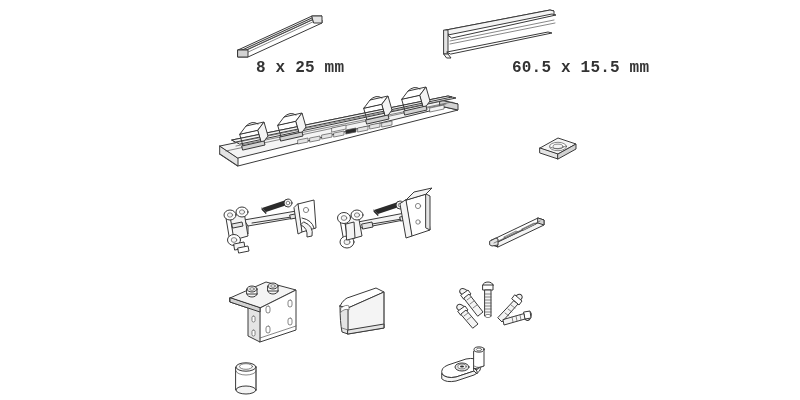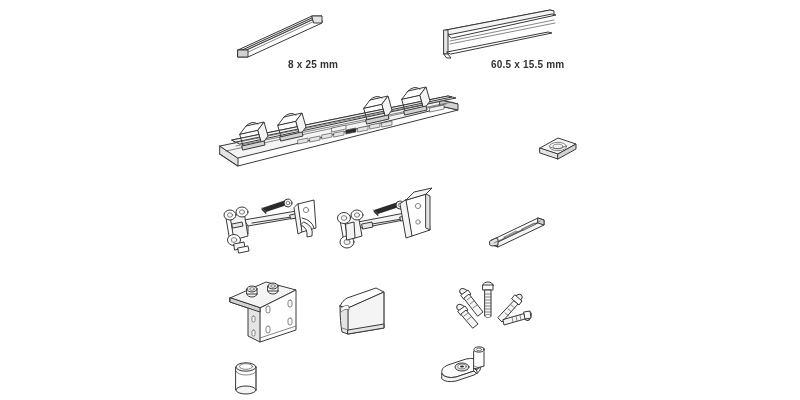--- a/index.html
+++ b/index.html
@@ -18,27 +18,26 @@
   }
   .part {
     position: absolute;
   }
   .part svg {
     display: block;
     overflow: visible;
   }
   .dim-label {
     position: absolute;
-    font-family: Liberation Sans, sans-serif;
-    font-size: 10px;
+    font-family: Liberation Mono, monospace;
+    font-size: 16px;
     font-weight: bold;
     color: #333333;
     white-space: nowrap;
     letter-spacing: 0.2px;
-    margin-left: 32px;
   }
   
   .ln {
     fill: none;
     stroke: #3a3a3a;
     stroke-width: 1;
     stroke-linejoin: round;
     stroke-linecap: round;
   }
   .ln-thin {
@@ -92,21 +91,21 @@
       <polygon class="ln fc-mid" points="16,22 20,22 20,46 16,46"></polygon>
 
       <path class="ln fc-light" d="M16,46 L20,46 L23,50 L19,50 Z"></path>
 
       <line class="ln-thin" x1="22" y1="33" x2="126" y2="12"></line>
       <line class="ln-thin" x1="22" y1="36" x2="127" y2="15"></line>
 
       <polygon class="ln fc-white" points="19,44 120,24 124,25 23,46"></polygon>
     </svg>
   </div>
-  <div class="dim-label" style="left:459px; top:59px;">60.5 x 15.5 mm</div>
+  <div class="dim-label" style="left:512px; top:59px;">60.5 x 15.5 mm</div>
 
   <div class="part" style="left:212px; top:96px;">
     <svg width="300" height="78" viewBox="0 0 300 78">
       <defs>
         <pattern id="mesh" width="4" height="4" patternUnits="userSpaceOnUse">
           <rect width="4" height="4" fill="#ffffff"></rect>
           <path d="M0,4 L4,0" stroke="#3a3a3a" stroke-width="0.9"></path>
           <path d="M0,0 L4,4" stroke="#3a3a3a" stroke-width="0.9"></path>
         </pattern>
       </defs>

